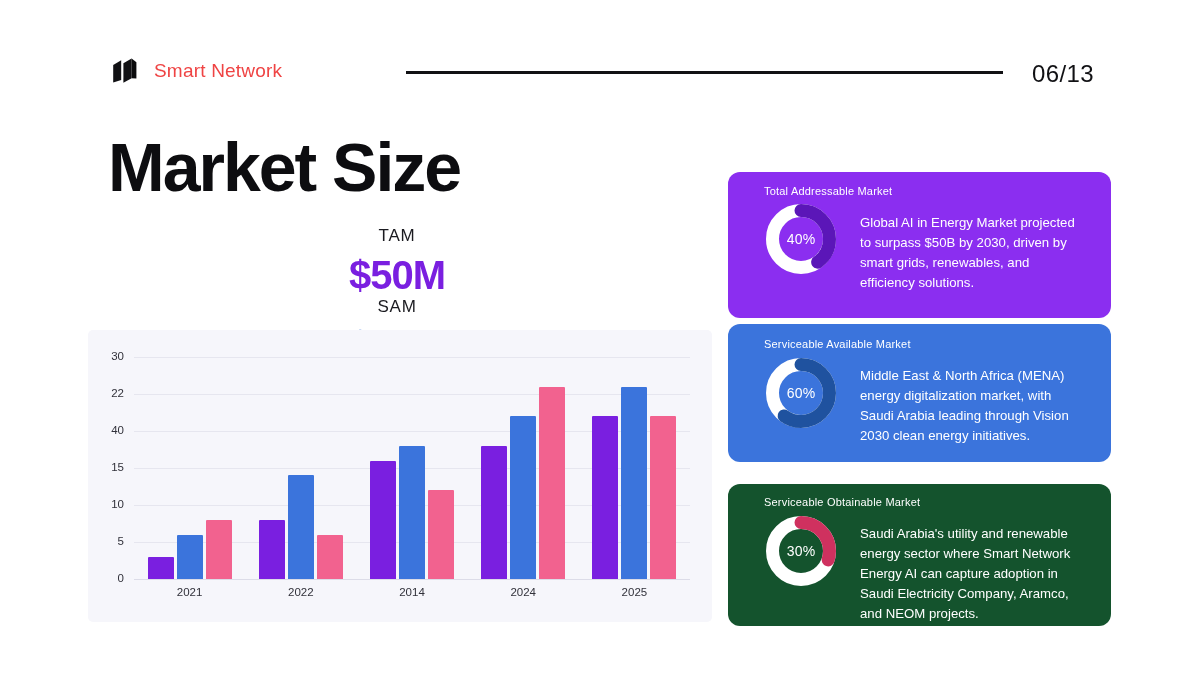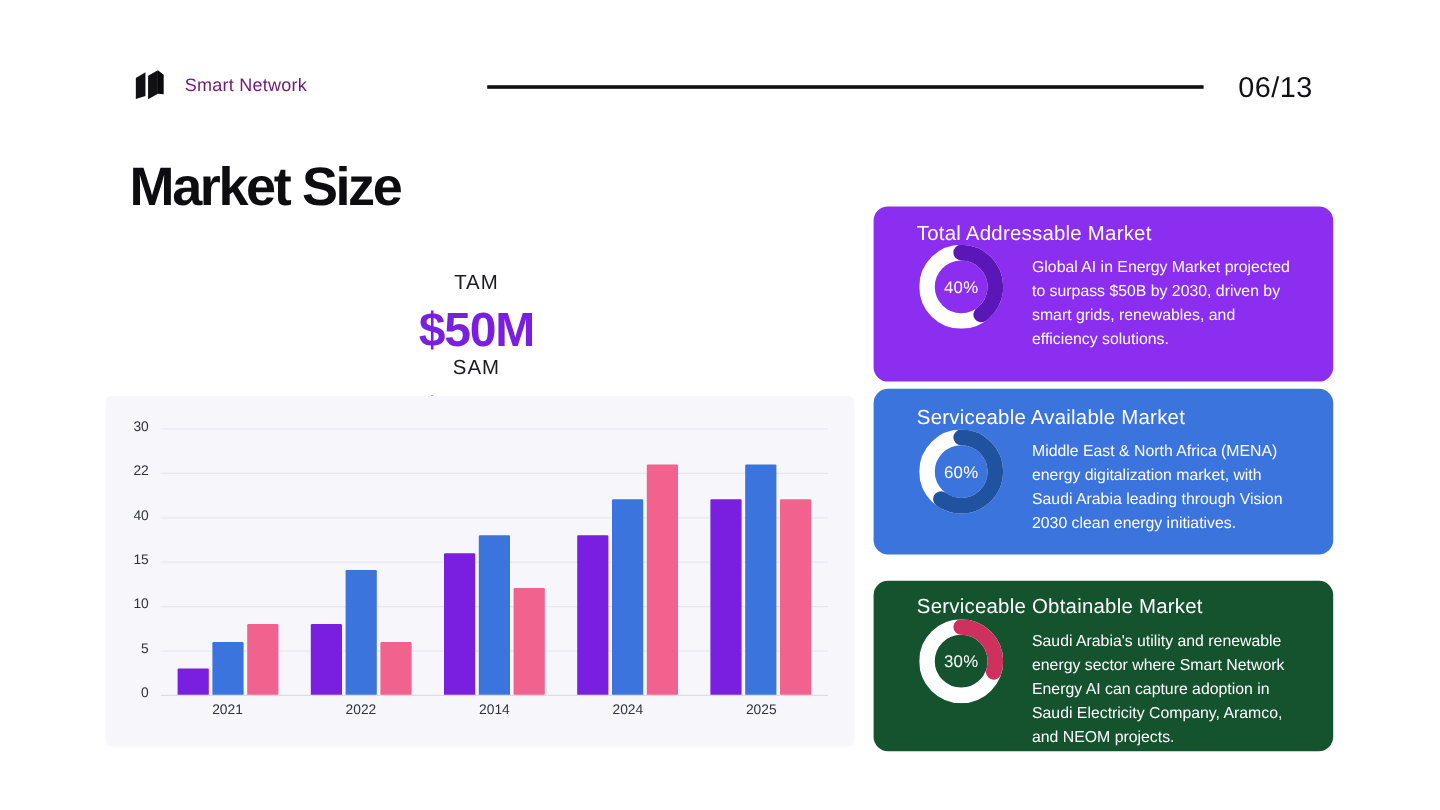--- a/index.html
+++ b/index.html
@@ -8,28 +8,28 @@
     background:#ffffff;
     font-family:"Liberation Sans", sans-serif;
     overflow:hidden;
   }
   .slide { position:relative; width:1200px; height:675px; background:#fff; }
 
   
   .header { position:absolute; left:0; top:0; width:1200px; height:120px; }
   .brand { position:absolute; left:110px; top:56px; display:flex; align-items:center; gap:14px; }
   .brand-mark { width:30px; height:30px; display:block; }
-  .brand-name { font-size:15px; color:#701a75; letter-spacing:.2px; white-space:nowrap; }
+  .brand-name { font-size:19px; color:#ef4444; letter-spacing:.2px; white-space:nowrap; }
   .header-rule { position:absolute; left:406px; top:71px; width:597px; height:3px; background:#111114; }
   .page-num { position:absolute; right:106px; top:60px; font-size:24px; color:#111114; letter-spacing:.4px; }
 
   
   .page-title {
     position:absolute; left:108px; top:132px;
-    font-size:45px; font-weight:bold; letter-spacing:-2px;
+    font-size:68px; font-weight:bold; letter-spacing:-2px;
     color:#0d0d10; line-height:1.05; white-space:nowrap;
   }
 
   
   .metrics { position:absolute; left:108px; top:226px; width:578px; display:flex;flex-direction:column; }
   .metric { flex:1 1 0; text-align:center; }
   .metric-label { font-size:17px; color:#1b1b20; letter-spacing:.8px; margin-bottom:7px; }
   .metric-value { font-size:40px; font-weight:bold; letter-spacing:-1px; line-height:1.1; }
   .m-tam { color:#7a1fe0; }
   .m-sam { color:#3b74dc; }
@@ -56,21 +56,21 @@
     position:absolute; top:256px; font-size:11.5px; color:#31313a;
     text-align:center; width:110px;
   }
 
   
   .card { position:absolute; left:728px; width:383px; border-radius:12px; color:#fff; }
   .card-1 { top:172px; height:146px; background:#8b2ef0; }
   .card-2 { top:324px; height:138px; background:#3b74dc; }
   .card-3 { top:484px; height:142px; background:#14532d; }
   .card-title {
-    position:absolute; left:36px; top:14px; font-size:17px;
+    position:absolute; left:36px; top:14px; font-size:11px;
     letter-spacing:.2px; color:#ffffff; white-space:nowrap;
   }
   .card-1 .card-title { top:13px; }
   .card-2 .card-title { top:14px; }
   .card-3 .card-title { top:12px; }
   .card-body {
     position:absolute; left:132px; right:24px;
     font-size:13.2px; line-height:1.52; color:#ffffff;
   }
   .card-1 .card-body { top:41px; }

